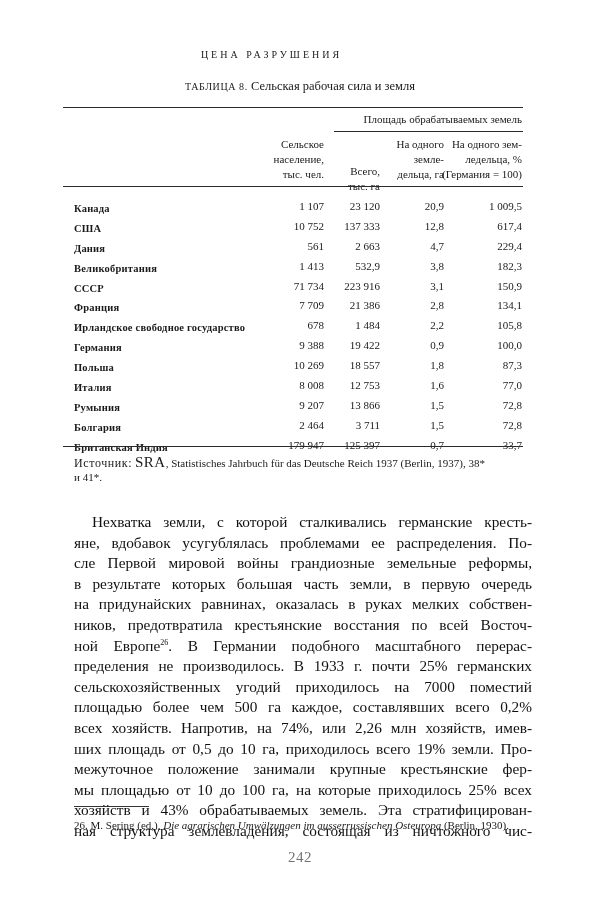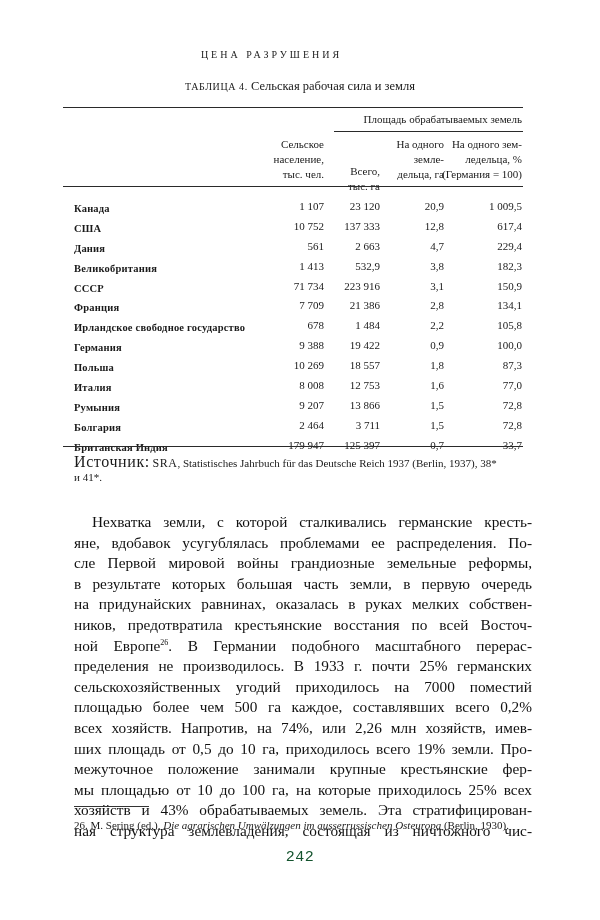--- a/index.html
+++ b/index.html
@@ -100,25 +100,25 @@
       position: absolute;
       top: 455px;
       left: 74px;
       width: 460px;
       font-family: "Liberation Serif", serif;
       font-size: 11px;
       line-height: 14px;
       color: #1a1a1a;
     }
     .source .label {
-      font-size: 16px;
+      font-size: 12px;
       letter-spacing: 0.6px;
     }
     .source .sra {
-      font-size: 12px;
+      font-size: 15px;
       letter-spacing: 0.5px;
     }
     .body-text {
       position: absolute;
       top: 512px;
       left: 74px;
       width: 458px;
       font-family: "Liberation Serif", serif;
       font-size: 15.3px;
       line-height: 20.6px;
@@ -159,33 +159,33 @@
       color: #1a1a1a;
       white-space: nowrap;
     }
     .footnote i { font-style: italic; }
     .page-number {
       position: absolute;
       top: 849px;
       left: 0;
       width: 600px;
       text-align: center;
-      font-family: Liberation Mono, monospace;
+      font-family: Liberation Serif, serif;
       font-size: 15px;
-      color: #14532d;
+      color: #737373;
       letter-spacing: 0.5px;
     }
   </style>
 </head>
 <body>
 
 <div class="running-head">ЦЕНА РАЗРУШЕНИЯ</div>
 
 <div class="table-title">
-  <span class="caps">ТАБЛИЦА 4.</span><span> Сельская рабочая сила и земля</span>
+  <span class="caps">ТАБЛИЦА 8.</span><span> Сельская рабочая сила и земля</span>
 </div>
 
 <div class="rule thick" style="top:107px; left:63px; width:460px;"></div>
 
 <div class="group-hdr">Площадь обрабатываемых земель</div>
 <div class="rule" style="top:131px; left:334px; width:189px;"></div>
 
 <div class="hdr" style="top:137px; right:276px;margin-left:40px;">
   <div>Сельское</div>
   <div>население,</div>

